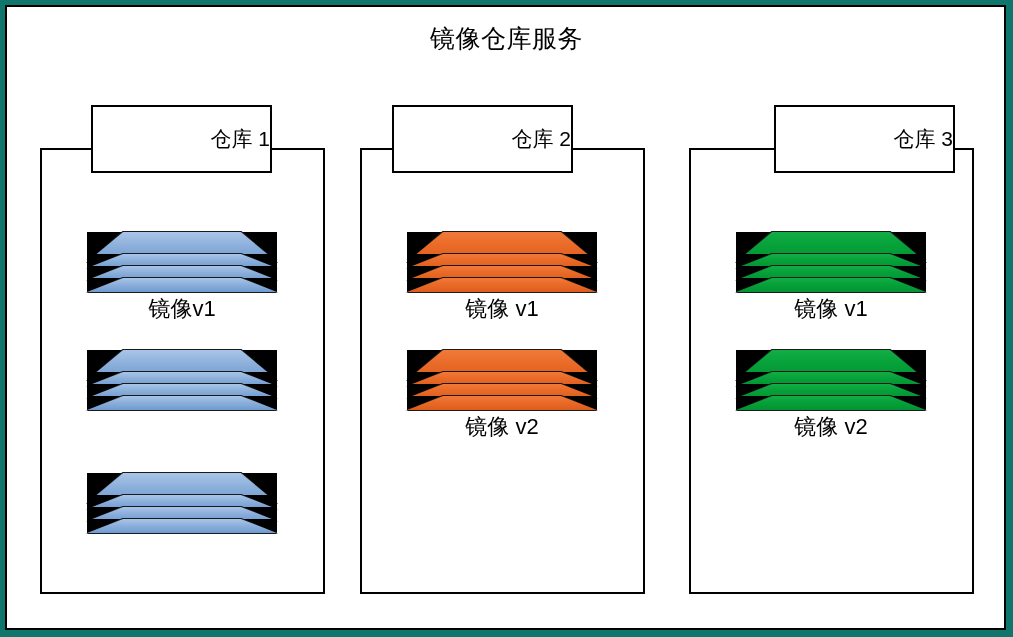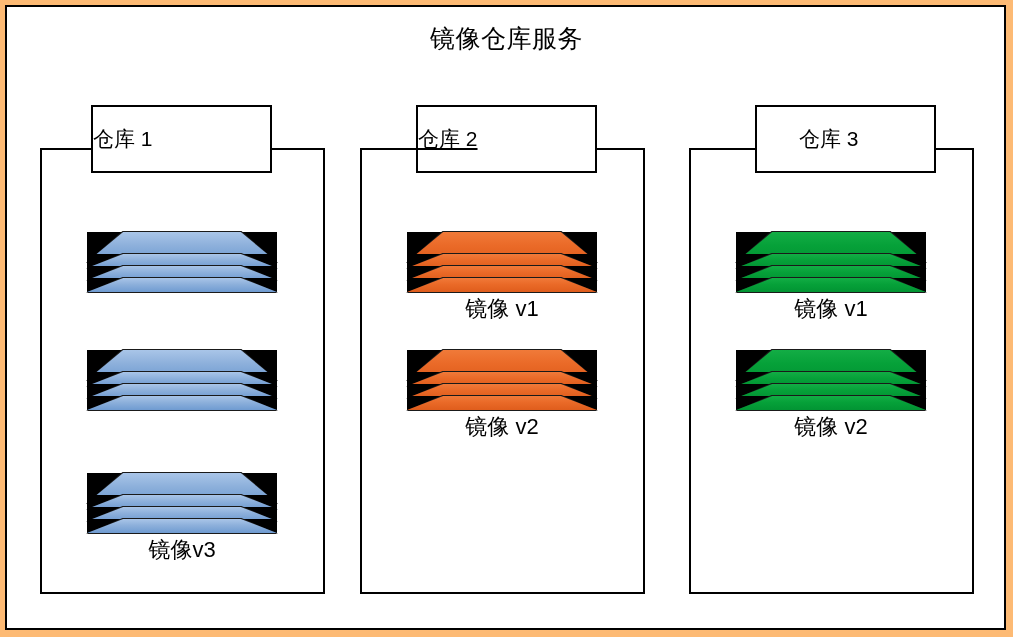--- a/index.html
+++ b/index.html
@@ -8,21 +8,21 @@
     background: #ffffff;
   }
   body {
     font-family: "Liberation Sans", "DejaVu Sans", sans-serif;
   }
 
   #canvas {
     position: relative;
     width: 1013px;
     height: 637px;
-    background: #fdba74;
+    background: #0f766e;
     overflow: hidden;
   }
 
   
   .outer-frame {
     position: absolute;
     left: 5px;
     top: 5px;
     width: 1001px;
     height: 625px;
@@ -60,29 +60,29 @@
   
   .repo-label {
     position: absolute;
     top: 105px;
     height: 68px;
     border: 2px solid #000000;
     box-sizing: border-box;
     background: #ffffff;
     display: flex;
     align-items: center;
-    justify-content: flex-start;
+    justify-content: flex-end;
     font-size: 21px;
     color: #000000;
     white-space: nowrap;
     z-index: 5;
   }
   .repo-label-1 { left: 91px;  width: 181px; }
-  .repo-label-2 { left: 416px; width: 181px; text-decoration: underline; }
-  .repo-label-3 { left: 755px; width: 181px; padding-left: 42px; }
+  .repo-label-2 { left: 392px; width: 181px; }
+  .repo-label-3 { left: 774px; width: 181px; padding-left: 42px; }
 
   
   .image-group {
     position: absolute;
     width: 240px;
     z-index: 2;
   }
   .image-col-1 { left: 62px;  }
   .image-col-2 { left: 382px; }
   .image-col-3 { left: 711px; }
@@ -182,20 +182,21 @@
         </div>
       <div class="layer layer-mid-2">
           <div class="layer-outline"></div>
           <div class="layer-inner fill-blue"></div>
         </div>
       <div class="layer layer-mid-3">
           <div class="layer-outline"></div>
           <div class="layer-inner fill-blue"></div>
         </div>
     </div>
+    <div class="image-caption">镜像v1</div>
   </div>
 
   <div class="image-group image-col-1 row-2">
     <div class="stack">
       <div class="layer layer-top">
           <div class="layer-outline"></div>
           <div class="layer-inner fill-blue"></div>
         </div>
       <div class="layer layer-mid-1">
           <div class="layer-outline"></div>
@@ -224,21 +225,20 @@
         </div>
       <div class="layer layer-mid-2">
           <div class="layer-outline"></div>
           <div class="layer-inner fill-blue"></div>
         </div>
       <div class="layer layer-mid-3">
           <div class="layer-outline"></div>
           <div class="layer-inner fill-blue"></div>
         </div>
     </div>
-    <div class="image-caption">镜像v3</div>
   </div>
 
   <div class="image-group image-col-2 row-1">
     <div class="stack">
       <div class="layer layer-top">
           <div class="layer-outline"></div>
           <div class="layer-inner fill-orange"></div>
         </div>
       <div class="layer layer-mid-1">
           <div class="layer-outline"></div>

